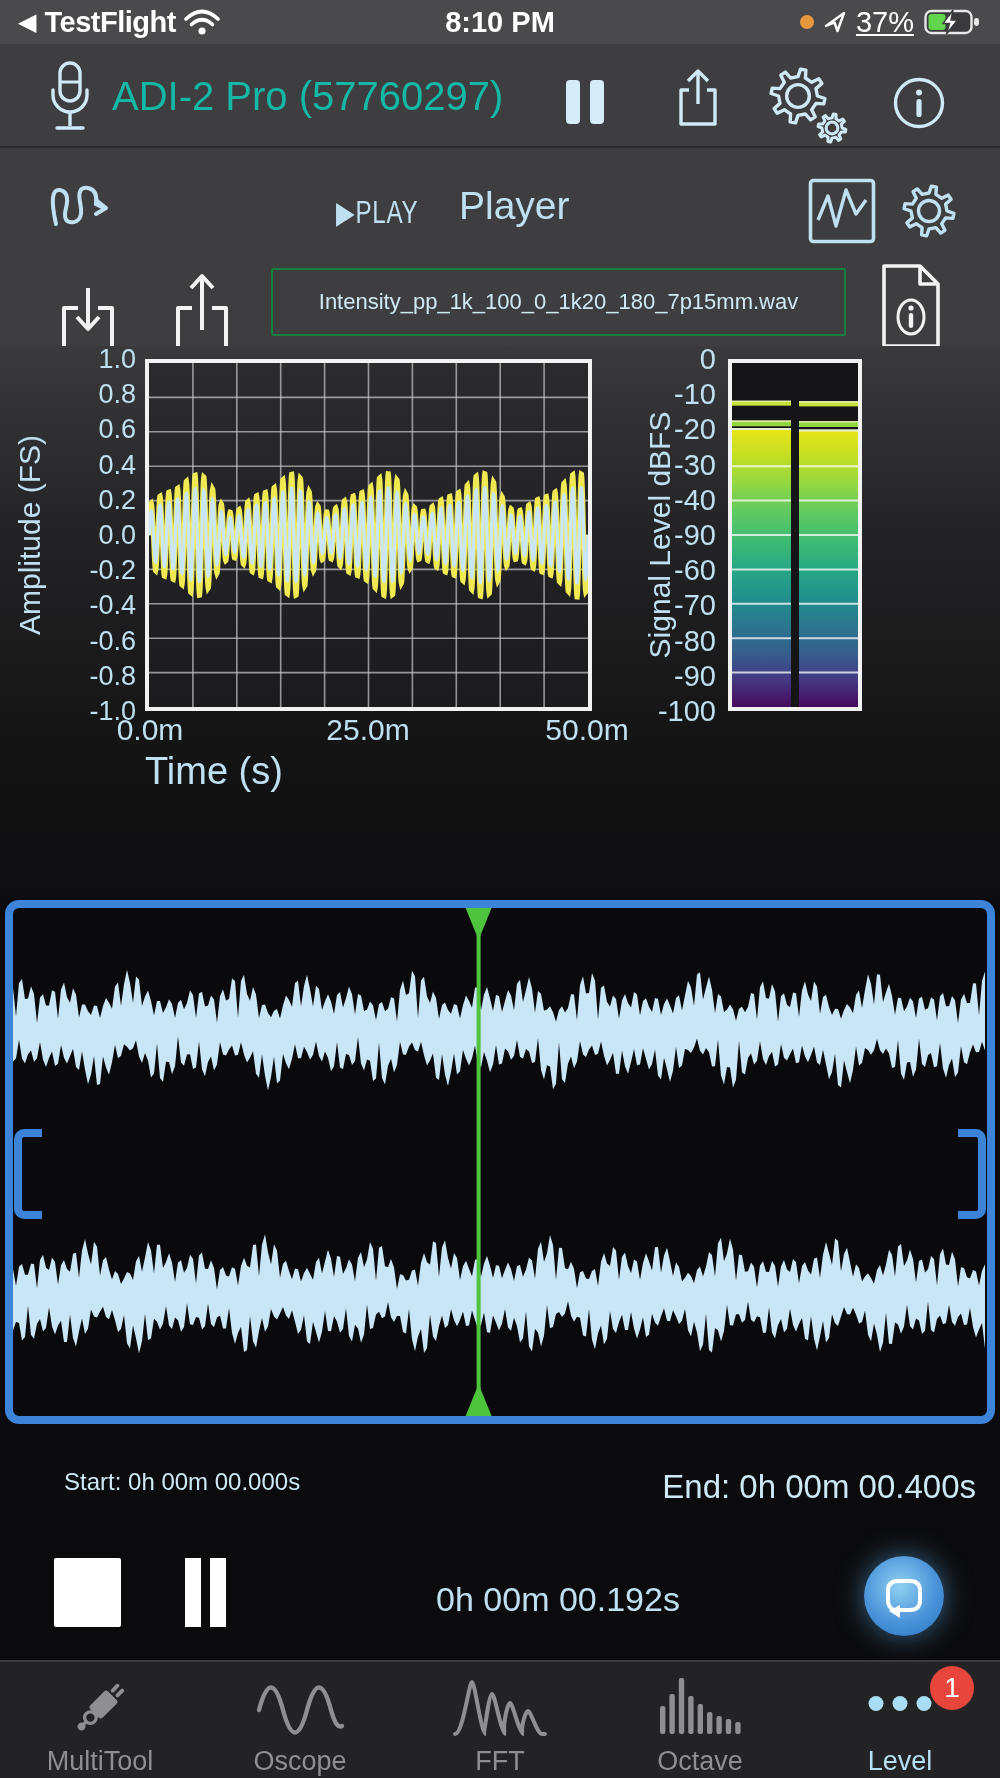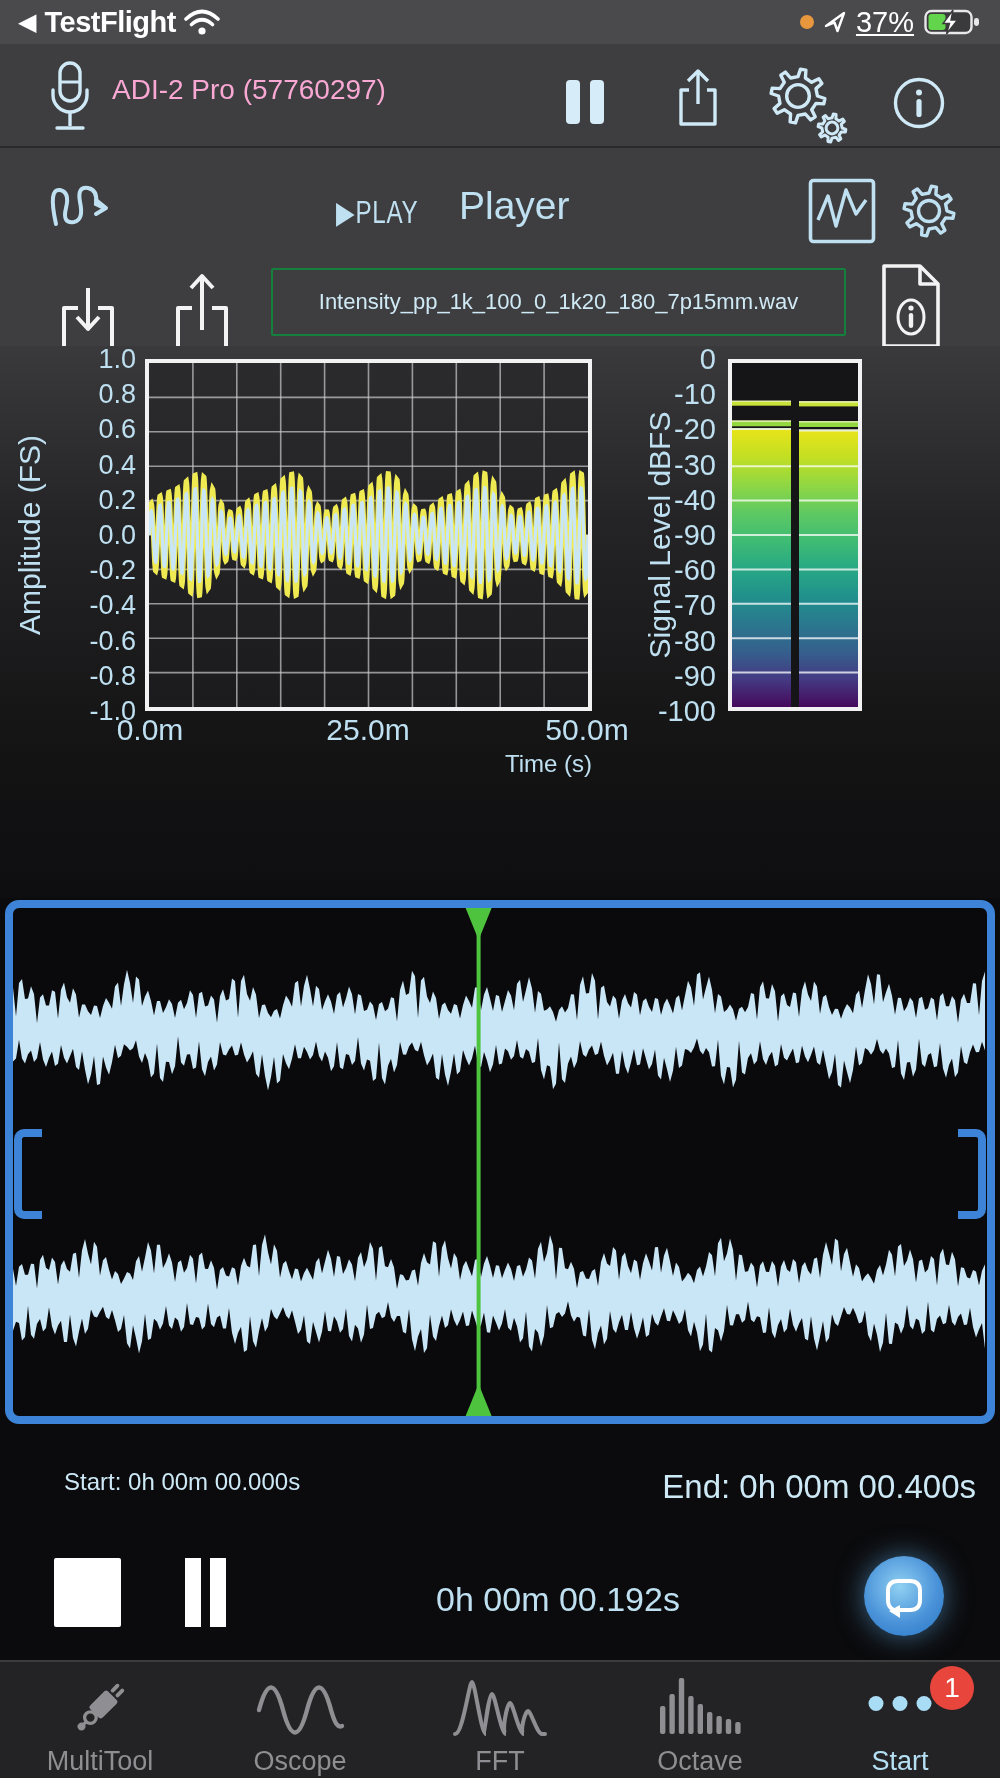--- a/index.html
+++ b/index.html
@@ -16,36 +16,36 @@
   .sb-right{position:absolute;right:18px;top:0;height:44px;display:flex;align-items:center;gap:10px;text-decoration:underline;}
   .sb-dot{width:14px;height:14px;border-radius:50%;background:#e8973e;}
   .sb-batt-pct{font-size:29px;font-weight:500;}
 
   
   .app-header{position:absolute;top:44px;left:0;width:1000px;height:102px;background:#3e3e40;border-bottom:2px solid #2a2a2c;}
   .player-row{position:absolute;top:148px;left:0;width:1000px;height:102px;background:#3e3e40;}
   .file-row{position:absolute;top:250px;left:0;width:1000px;height:96px;background:#3e3e40;}
   .charts{position:absolute;top:346px;left:0;width:1000px;height:552px;
           background:linear-gradient(#3a3a3c 0%,#242426 32%,#141415 72%,#0e0e10 100%);}
-  .hdr-title{position:absolute;left:112px;top:30px;font-size:28px;color:#f9a8d4;letter-spacing:0px;}
+  .hdr-title{position:absolute;left:112px;top:30px;font-size:40px;color:#14b8a6;letter-spacing:0px;}
   .pause-bars{position:absolute;left:566px;top:36px;width:40px;height:44px;display:flex;gap:10px;}
   .pause-bars i{display:block;width:14px;height:44px;background:#d6ecf8;border-radius:4px;}
 
   .play-badge{position:absolute;left:336px;top:46px;font-size:31px;color:#bfe0f1;transform:scaleX(.78);transform-origin:left center;letter-spacing:1px;}
   .player-title{position:absolute;left:459px;top:36px;font-size:39px;color:#bfe0f1;}
 
   .filename-box{position:absolute;left:271px;top:18px;width:571px;height:64px;border:2px solid #15803d;border-radius:2px;
      display:flex;align-items:center;justify-content:center;font-size:22px;color:#cfe9f5;letter-spacing:0px;}
 
   
   .rot-label{position:absolute;width:420px;height:34px;line-height:34px;text-align:center;font-size:30px;color:#bfe0f1;transform:rotate(-90deg);}
   .tick{position:absolute;height:32px;line-height:32px;font-size:27px;color:#bfe0f1;}
   .tick.r{text-align:right;}
   .xtick{position:absolute;width:140px;height:34px;line-height:34px;text-align:center;font-size:30px;color:#bfe0f1;}
-  .axis-x-label{position:absolute;left:145px;top:404px;width:447px;text-align:right;font-size:24px;color:#bfe0f1;}
+  .axis-x-label{position:absolute;left:145px;top:404px;width:447px;text-align:left;font-size:38px;color:#bfe0f1;}
 
   .amp-plot{position:absolute;left:145px;top:13px;width:447px;height:352px;border:4px solid #f2f2f2;box-sizing:border-box;
             background:linear-gradient(#2b2b2e,#1b1b1e);}
   .meter-plot{position:absolute;left:728px;top:13px;width:134px;height:352px;border:4px solid #f2f2f2;box-sizing:border-box;background:#151517;}
   .amp-plot svg,.meter-plot svg{position:absolute;left:0;top:0;}
 
   
   .selection{position:absolute;left:5px;top:900px;width:990px;height:524px;box-sizing:border-box;
              background:#0a0a0c;border:8px solid #3d84d8;border-radius:14px;}
   .selection svg{position:absolute;left:0;top:0;}
@@ -84,20 +84,21 @@
   <div class="status-bar">
     <div class="sb-left">
       <span class="sb-back">◀</span>
       <span class="sb-carrier">TestFlight</span>
       <svg width="36" height="27" viewBox="0 0 36 27">
         <path d="M2 10 Q18 -5 34 10" stroke="#fff" stroke-width="3.6" fill="none" stroke-linecap="round"></path>
         <path d="M7.5 15.5 Q18 6 28.5 15.5" stroke="#fff" stroke-width="3.6" fill="none" stroke-linecap="round"></path>
         <circle cx="18" cy="22" r="3.6" fill="#fff"></circle>
       </svg>
     </div>
+    <div class="sb-time">8:10 PM</div>
     <div class="sb-right">
       <span class="sb-dot"></span>
       <svg width="22" height="22" viewBox="0 0 22 22">
         <path d="M2 15 L20 2 L13.5 20 L10.5 11.5 Z" stroke="#fff" stroke-width="2.4" fill="none" stroke-linejoin="round"></path>
       </svg>
       <span class="sb-batt-pct">37%</span>
       <svg width="58" height="28" viewBox="0 0 58 28">
         <rect x="1.5" y="3" width="46" height="22" rx="6" fill="#3a3a3c" stroke="#e8e8e8" stroke-width="2.4"></rect>
         <rect x="4.5" y="6" width="17" height="16" rx="3" fill="#63d54d"></rect>
         <rect x="50" y="10" width="5" height="8" rx="2.4" fill="#e8e8e8"></rect>
@@ -356,17 +357,17 @@
         </svg>
       <div class="lbl">Octave</div>
     </div>
     <div class="tab-item active" style="left:800px;">
       <div class="more-dots">
           <i></i>
           <i></i>
           <i></i>
         </div>
       <div class="badge">1</div>
-      <div class="lbl">Start</div>
+      <div class="lbl">Level</div>
     </div>
   </nav>
 
 </div>
 
 </body></html>

